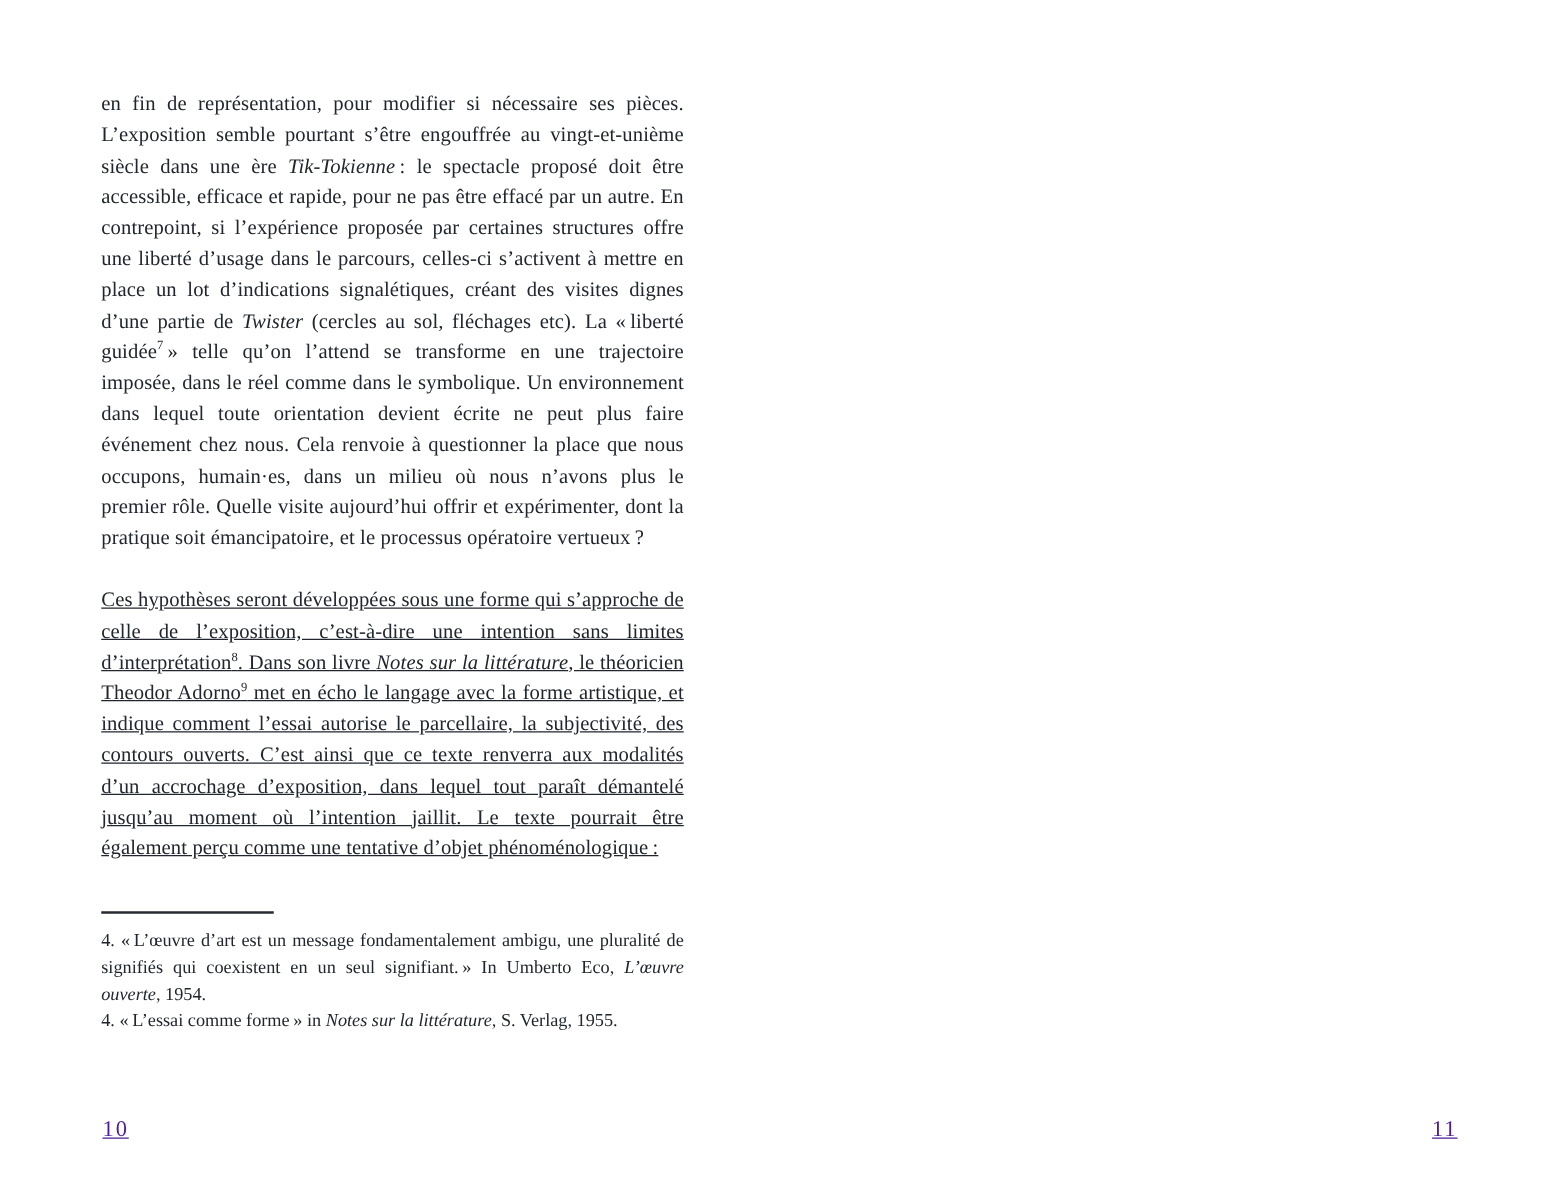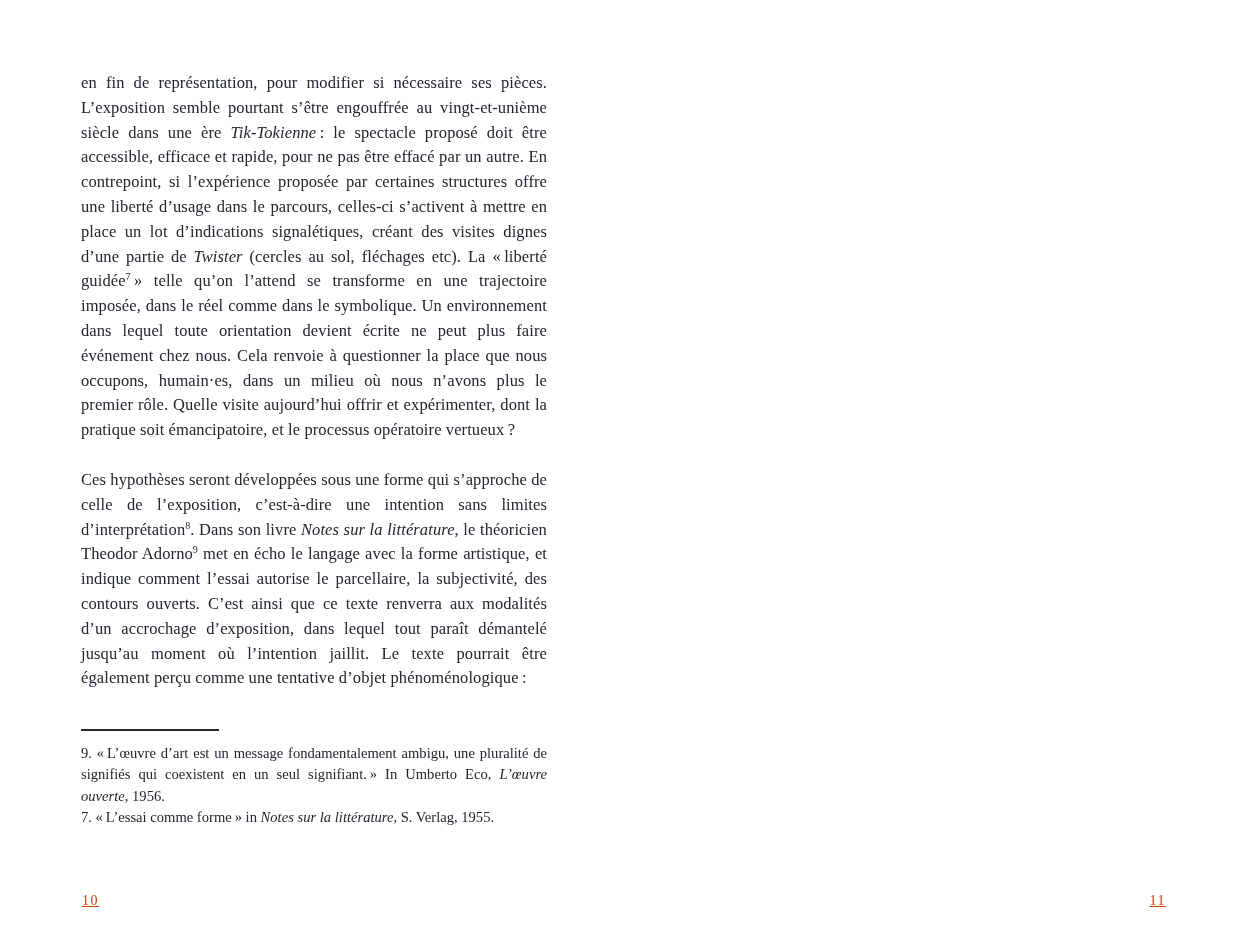--- a/index.html
+++ b/index.html
@@ -20,21 +20,21 @@
   .body-text {
     position: absolute;
     text-align: justify;
     font-size: 16.5px;
     line-height: 24.8px;
     letter-spacing: 0.1px;
   }
   #left-body  { left: 81px;  top: 71px; width: 466px; }
 
   .para { margin: 0 0 25px 0; }
-  .para:last-child { margin-bottom: 4px; }
+  .para:last-child { margin-bottom: 4px; text-decoration: underline; }
 
   .body-text i, .footnotes i { font-style: italic; }
 
   sup {
     font-size: 61%;
     line-height: 0;
     vertical-align: super;
     letter-spacing: 0;
   }
 
@@ -49,42 +49,42 @@
   .footnote-rule {
     width: 138px;
     border-top: 2px solid #262b33;
     margin: 0 0 12px 0;
   }
   .footnote { margin: 0; }
 
   .page-number {
     position: absolute;
     top: 893px;
-    font-size: 14px;
+    font-size: 18px;
     letter-spacing: 1.5px;
-    color: #c2410c;
+    color: #4c1d95;
     text-decoration: underline;
   }
   #left-pagenum  { left: 82px; }
   #right-pagenum { right: 82px; text-align: center; }
 </style>
 </head>
 <body>
 
 <div>
 
   <section class="page" id="page-left">
     <div class="body-text" id="left-body">
       <p class="para"><span>en fin de représentation, pour modifier si nécessaire ses pièces. L’exposition semble pourtant s’être engouffrée au vingt-et-unième siècle dans une ère </span><i>Tik-Tokienne</i><span> : le spectacle proposé doit être accessible, efficace et rapide, pour ne pas être effacé par un autre. En contrepoint, si l’expérience proposée par certaines structures offre une liberté d’usage dans le parcours, celles-ci s’activent à mettre en place un lot d’indications signalétiques, créant des visites dignes d’une partie de </span><i>Twister</i><span> (cercles au sol, fléchages etc). La « liberté guidée</span><sup>7</sup><span> » telle qu’on l’attend se transforme en une trajectoire imposée, dans le réel comme dans le symbolique. Un environnement dans lequel toute orientation devient écrite ne peut plus faire événement chez nous. Cela renvoie à questionner la place que nous occupons, humain·es, dans un milieu où nous n’avons plus le premier rôle. Quelle visite aujourd’hui offrir et expérimenter, dont la pratique soit émancipatoire, et le processus opératoire vertueux ?</span></p>
       <p class="para"><span>Ces hypothèses seront développées sous une forme qui s’approche de celle de l’exposition, c’est-à-dire une intention sans limites d’interprétation</span><sup>8</sup><span>. Dans son livre </span><i>Notes sur la littérature</i><span>, le théoricien Theodor Adorno</span><sup>9</sup><span> met en écho le langage avec la forme artistique, et indique comment l’essai autorise le parcellaire, la subjectivité, des contours ouverts. C’est ainsi que ce texte renverra aux modalités d’un accrochage d’exposition, dans lequel tout paraît démantelé jusqu’au moment où l’intention jaillit. Le texte pourrait être également perçu comme une tentative d’objet phénoménologique :</span></p>
     </div>
     <div class="footnotes" id="left-footnotes">
       <div class="footnote-rule"></div>
-      <p class="footnote"><span>9. « L’œuvre d’art est un message fondamentalement ambigu, une pluralité de signifiés qui coexistent en un seul signifiant. » In Umberto Eco, </span><i>L’œuvre ouverte</i><span>, 1956.</span></p>
-      <p class="footnote"><span>7. « L’essai comme forme » in </span><i>Notes sur la littérature</i><span>, S. Verlag, 1955.</span></p>
+      <p class="footnote"><span>4. « L’œuvre d’art est un message fondamentalement ambigu, une pluralité de signifiés qui coexistent en un seul signifiant. » In Umberto Eco, </span><i>L’œuvre ouverte</i><span>, 1954.</span></p>
+      <p class="footnote"><span>4. « L’essai comme forme » in </span><i>Notes sur la littérature</i><span>, S. Verlag, 1955.</span></p>
     </div>
     <div class="page-number" id="left-pagenum">10</div>
   </section>
 
   <section class="page" id="page-right">
 
     <div class="page-number" id="right-pagenum">11</div>
   </section>
 
 </div>

